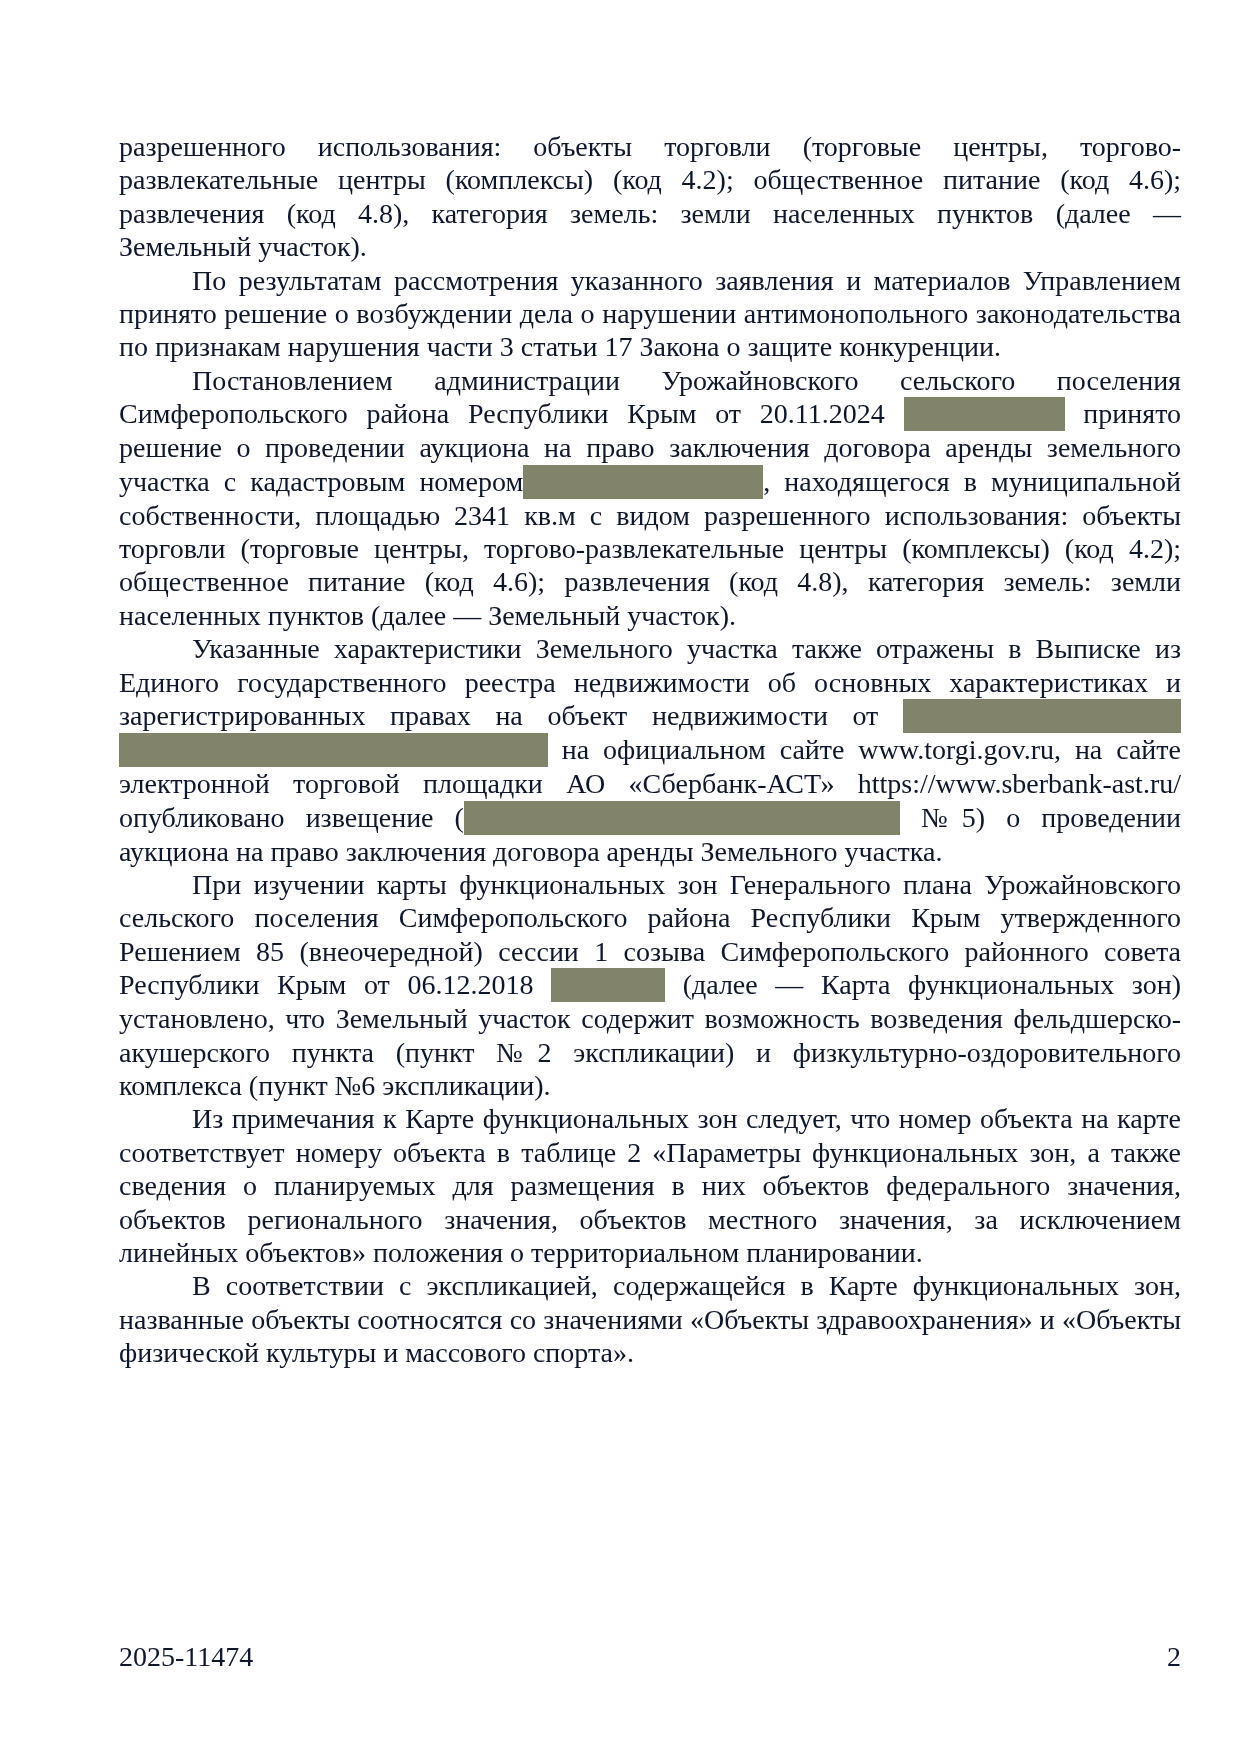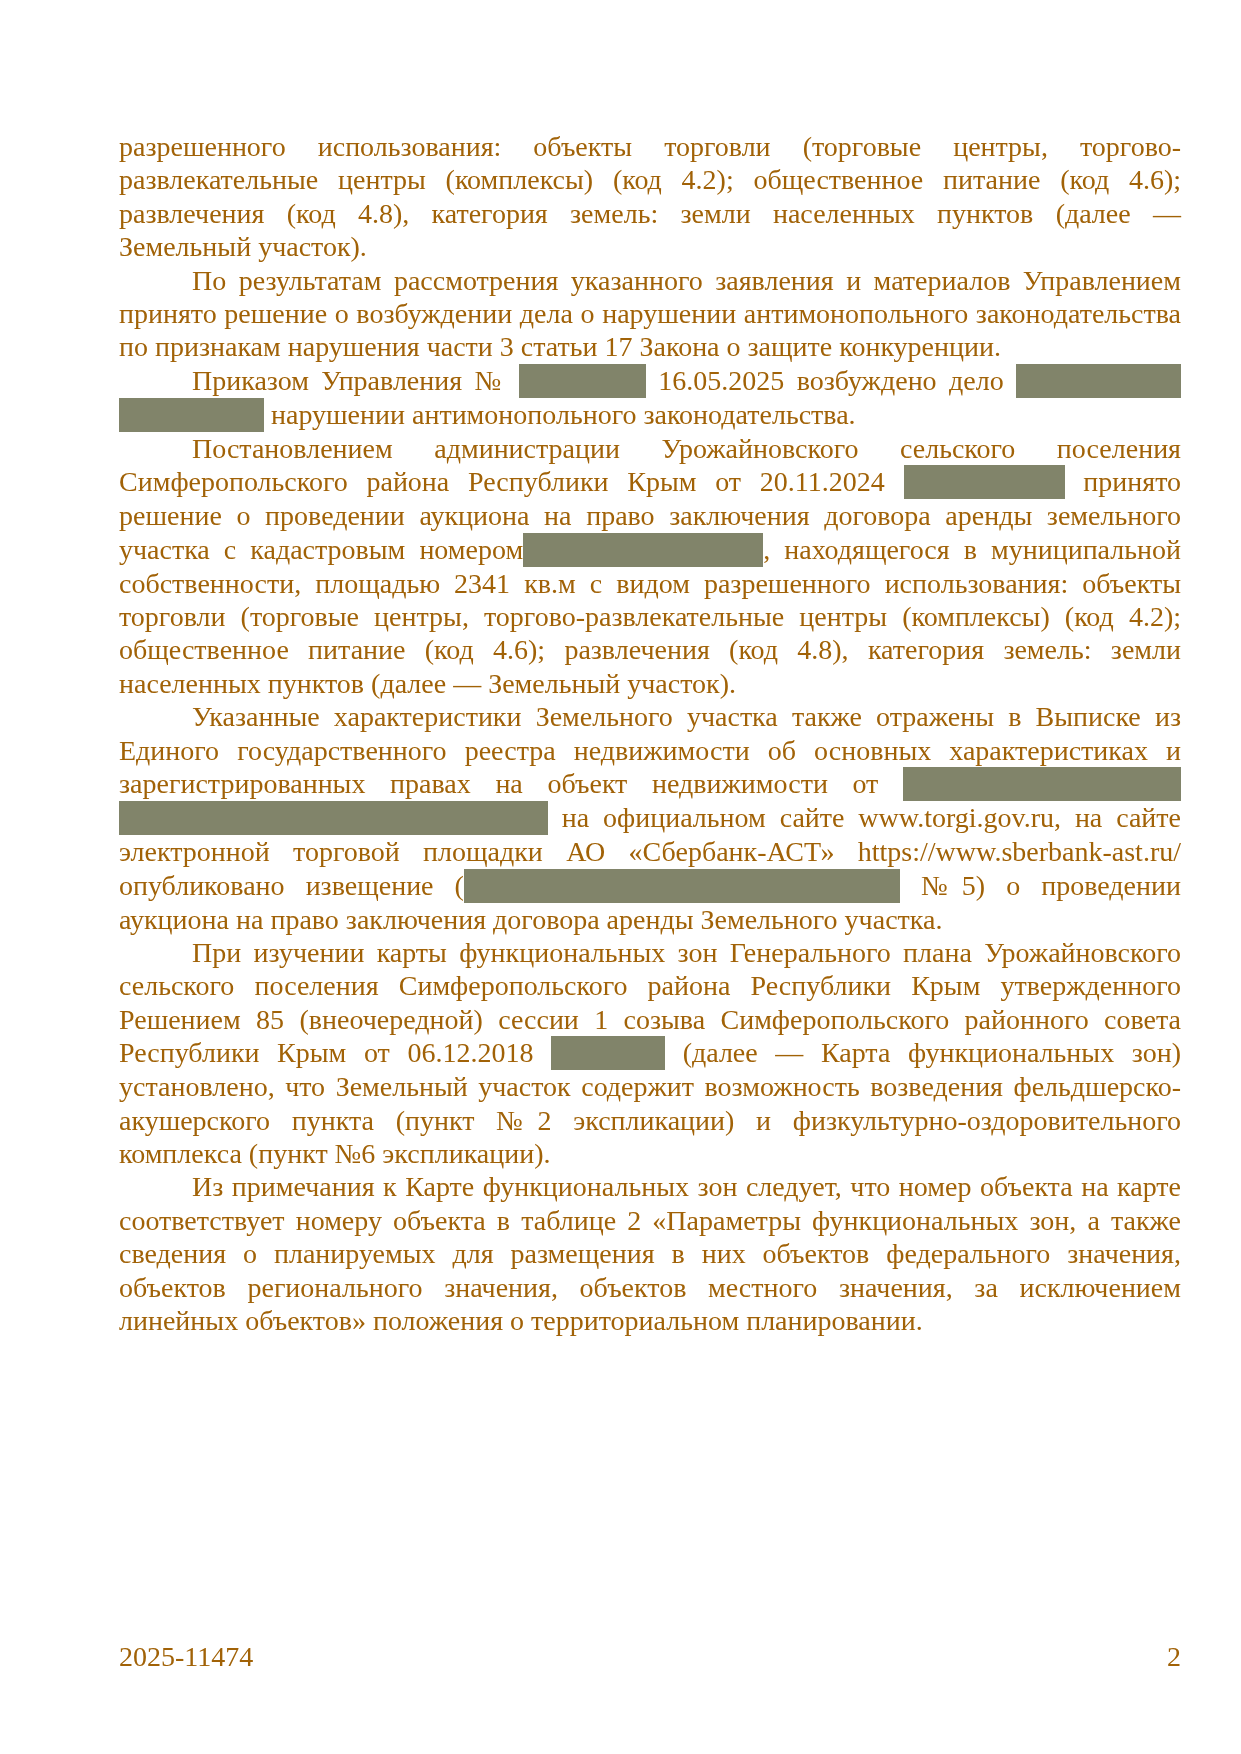--- a/index.html
+++ b/index.html
@@ -6,21 +6,21 @@
     margin: 0;
     padding: 0;
     background: #ffffff;
   }
   .page {
     position: relative;
     width: 1241px;
     height: 1754px;
     background: #ffffff;
     font-family: "Liberation Serif", "DejaVu Serif", serif;
-    color: #a16207;
+    color: #0f172a;
     overflow: hidden;
   }
   .body-text {
     position: absolute;
     left: 119px;
     top: 130px;
     width: 1062px;
     font-size: 28px;
     line-height: 33.4px;
     text-align: justify;
@@ -58,23 +58,23 @@
     white-space: nowrap;
   }
 </style>
 </head>
 <body>
 
 <div class="page">
   <div class="body-text">
       <p class="para">разрешенного использования: объекты торговли (торговые центры, торгово-развлекательные центры (комплексы) (код 4.2); общественное питание (код 4.6); развлечения (код 4.8), категория земель: земли населенных пунктов (далее — Земельный участок).</p>
       <p class="para indent">По результатам рассмотрения указанного заявления и материалов Управлением принято решение о возбуждении дела о нарушении антимонопольного законодательства по признакам нарушения части 3 статьи 17 Закона о защите конкуренции.</p>
-      <p class="para indent">Приказом Управления № <span class="redaction" style="width: 127px; background: rgb(129, 132, 106);"></span> 16.05.2025 возбуждено дело <span class="redaction" style="width: 165px; background: rgb(129, 132, 106);"></span> <span class="redaction" style="width: 145px; background: rgb(129, 132, 106);"></span> нарушении антимонопольного законодательства.</p>
       <p class="para indent">Постановлением администрации Урожайновского сельского поселения Симферопольского района Республики Крым от 20.11.2024 <span class="redaction" style="width: 161px; background: rgb(129, 132, 106);"></span> принято решение о проведении аукциона на право заключения договора аренды земельного участка с кадастровым номером<span class="redaction" style="width: 240px; background: rgb(129, 132, 106);"></span>, находящегося в муниципальной собственности, площадью 2341 кв.м с видом разрешенного использования: объекты торговли (торговые центры, торгово-развлекательные центры (комплексы) (код 4.2); общественное питание (код 4.6); развлечения (код 4.8), категория земель: земли населенных пунктов (далее — Земельный участок).</p>
       <p class="para indent">Указанные характеристики Земельного участка также отражены в Выписке из Единого государственного реестра недвижимости об основных характеристиках и зарегистрированных правах на объект недвижимости от <span class="redaction" style="width: 278px; background: rgb(129, 132, 106);"></span> <span class="redaction" style="width: 429px; background: rgb(129, 132, 106);"></span> на официальном сайте www.torgi.gov.ru, на сайте электронной торговой площадки АО «Сбербанк-АСТ» https://www.sberbank-ast.ru/ опубликовано извещение (<span class="redaction" style="width: 436px; background: rgb(129, 132, 106);"></span> №5) о проведении аукциона на право заключения договора аренды Земельного участка.</p>
       <p class="para indent">При изучении карты функциональных зон Генерального плана Урожайновского сельского поселения Симферопольского района Республики Крым утвержденного Решением 85 (внеочередной) сессии 1 созыва Симферопольского районного совета Республики Крым от 06.12.2018 <span class="redaction" style="width: 114px; background: rgb(129, 132, 106);"></span> (далее — Карта функциональных зон) установлено, что Земельный участок содержит возможность возведения фельдшерско-акушерского пункта (пункт №2 экспликации) и физкультурно-оздоровительного комплекса (пункт №6 экспликации).</p>
       <p class="para indent">Из примечания к Карте функциональных зон следует, что номер объекта на карте соответствует номеру объекта в таблице 2 «Параметры функциональных зон, а также сведения о планируемых для размещения в них объектов федерального значения, объектов регионального значения, объектов местного значения, за исключением линейных объектов» положения о территориальном планировании.</p>
+      <p class="para indent">В соответствии с экспликацией, содержащейся в Карте функциональных зон, названные объекты соотносятся со значениями «Объекты здравоохранения» и «Объекты физической культуры и массового спорта».</p>
     </div>
   <div class="footer">
     <span class="doc-number">2025-11474</span>
     <span class="page-number">2</span>
   </div>
 </div>
 
 </body></html>

